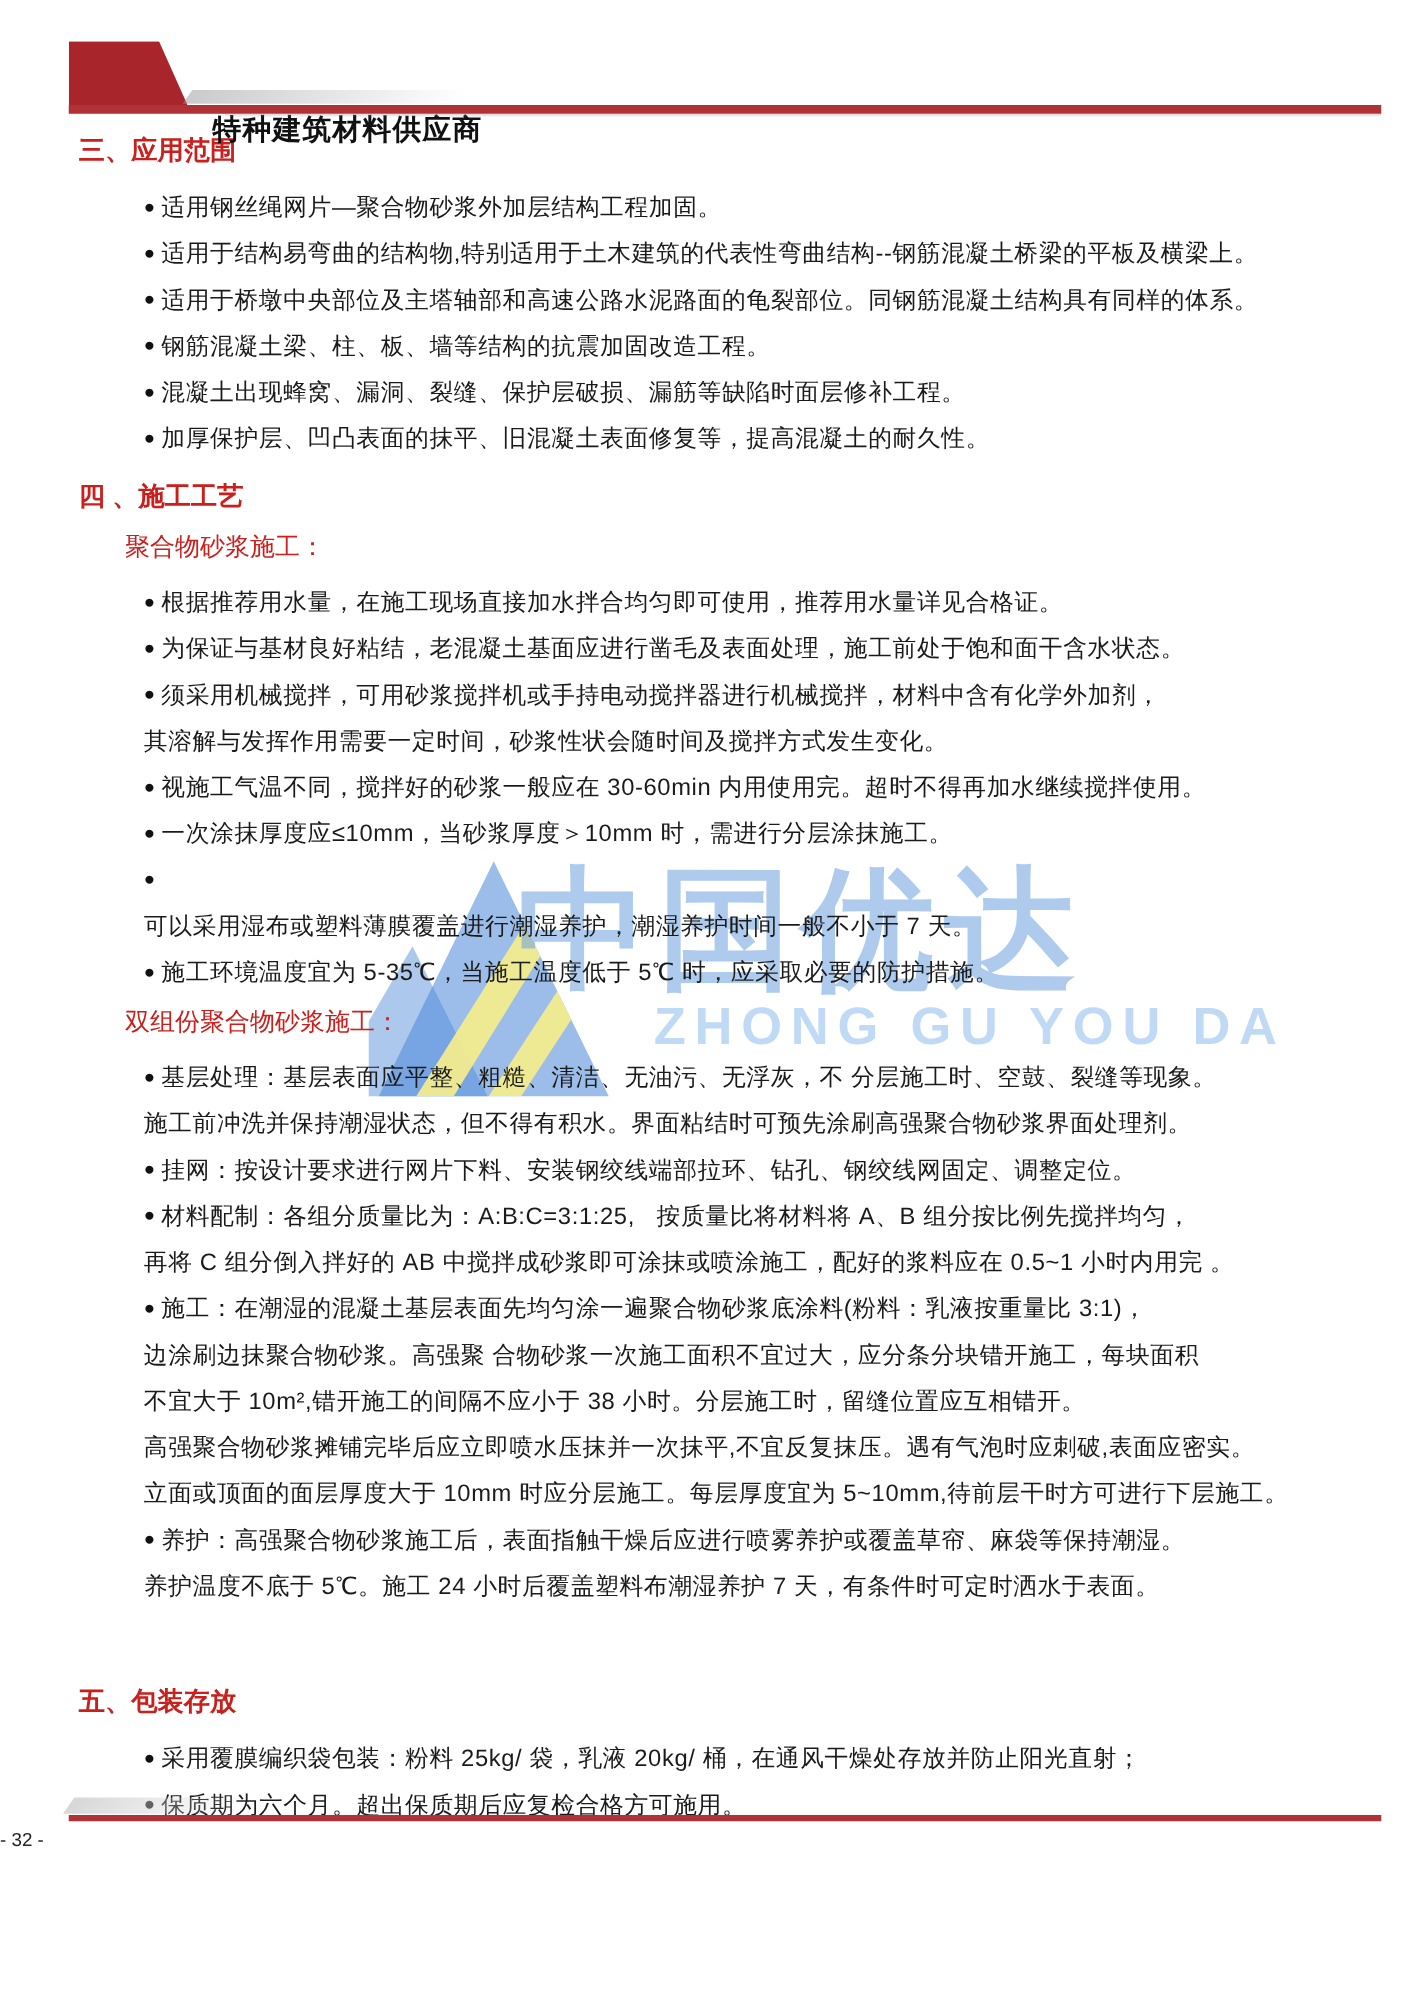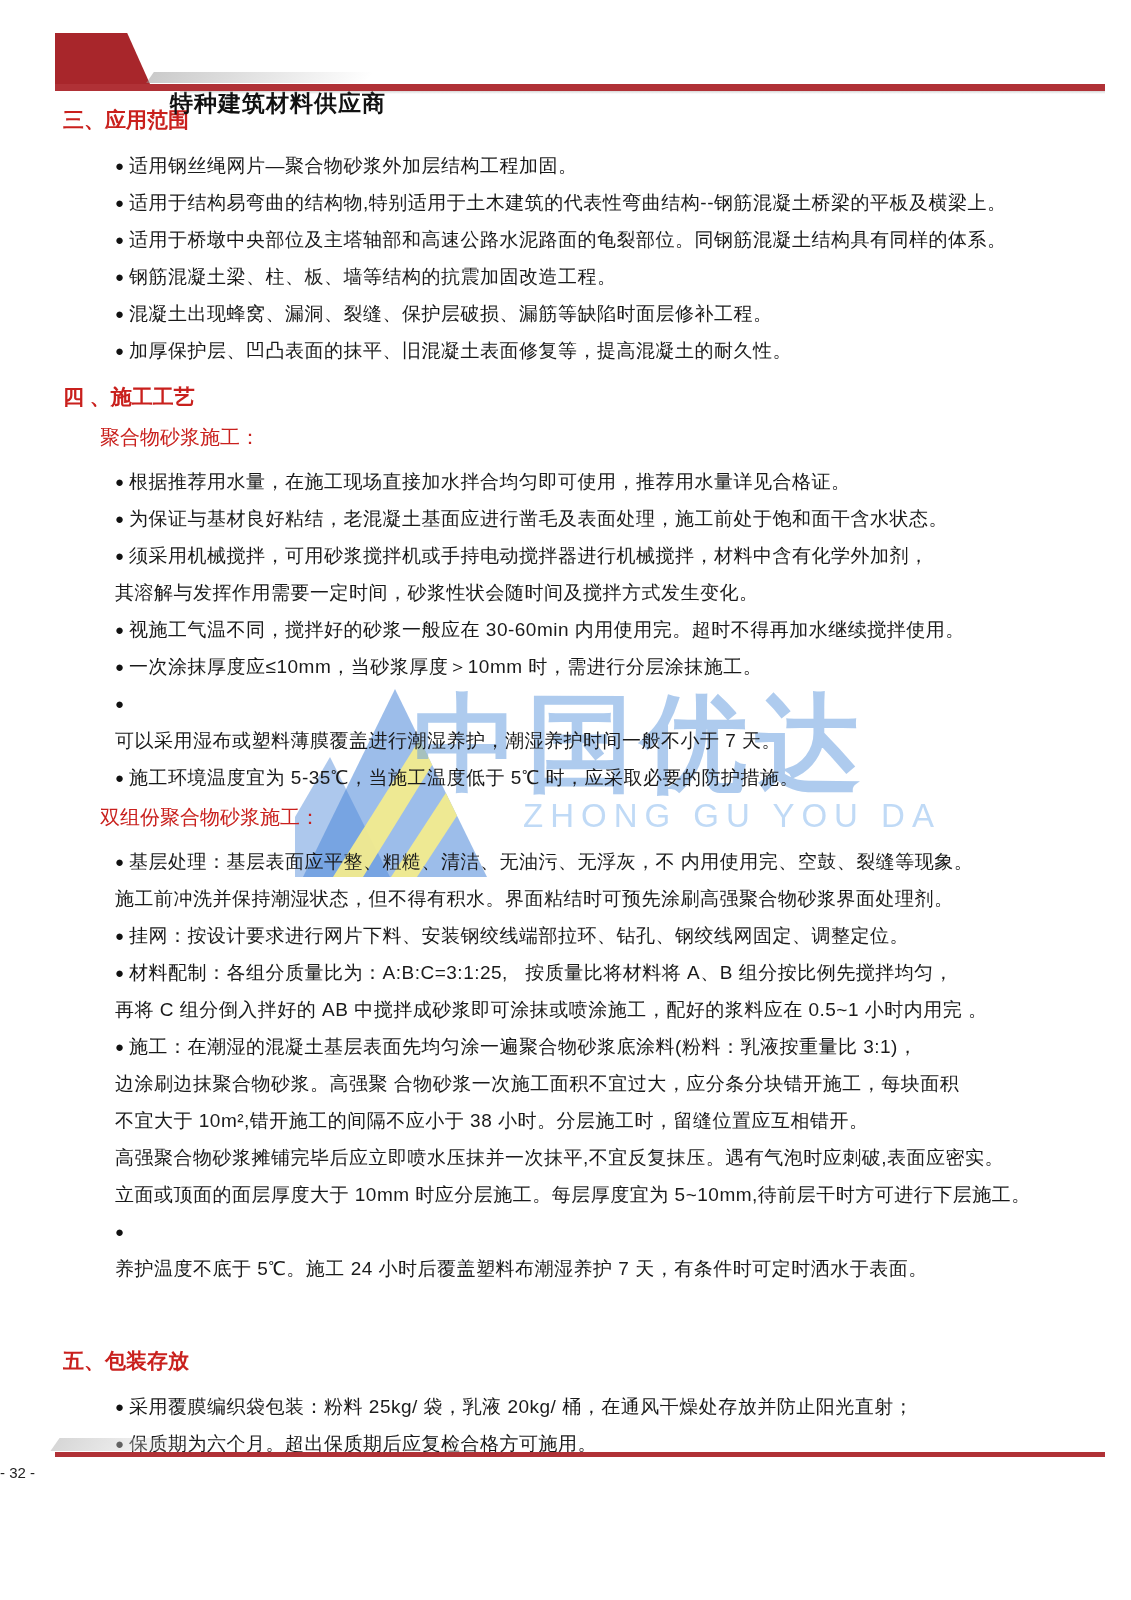--- a/index.html
+++ b/index.html
@@ -10,21 +10,21 @@
   }
 
   
   .watermark { position:absolute; left:295px; top:655px; width:580px; height:230px; z-index:0; }
   .wm-logo { position:absolute; left:0; top:32px; }
   .wm-cn {
     position:absolute; left:118px; top:18px; font-size:106px; font-weight:bold;
     letter-spacing:8px; color:rgba(108,160,224,0.55); white-space:pre;
   }
   .wm-en {
-    position:absolute; left:228px; top:142px; font-size:33px; font-weight:normal;
+    position:absolute; left:228px; top:142px; font-size:42px; font-weight:bold;
     letter-spacing:7px; color:rgba(140,188,238,0.55); white-space:pre;
   }
 
   
   .header { position:absolute; left:0; top:0; width:100%; height:96px; z-index:2; }
   .logo-shape {
     position:absolute; left:55px; top:33px; width:95px; height:51px; background:#a8262b;
     clip-path:polygon(0 0, 76% 0, 100% 100%, 0 100%);
   }
   .logo-shadow {
@@ -164,21 +164,21 @@
             <span class="bullet" data-name="bullet-icon">●</span>
             <span class="line-text" data-name="line-text">施工环境温度宜为 5-35℃，当施工温度低于 5℃ 时，应采取必要的防护措施。</span>
           </div>
         </div>
       </section>
       <section class="sec" data-name="section-two-component">
         <div class="sec-h2" data-name="section-heading">双组份聚合物砂浆施工：</div>
         <div class="lines" data-name="section-lines">
           <div class="line" data-name="bullet-line">
             <span class="bullet" data-name="bullet-icon">●</span>
-            <span class="line-text" data-name="line-text">基层处理：基层表面应平整、粗糙、清洁、无油污、无浮灰，不 内用使用完、空鼓、裂缝等现象。</span>
+            <span class="line-text" data-name="line-text">基层处理：基层表面应平整、粗糙、清洁、无油污、无浮灰，不 分层施工时、空鼓、裂缝等现象。</span>
           </div>
           <div class="line" data-name="continuation-line">
             <span class="line-text" data-name="line-text">施工前冲洗并保持潮湿状态，但不得有积水。界面粘结时可预先涂刷高强聚合物砂浆界面处理剂。</span>
           </div>
           <div class="line" data-name="bullet-line">
             <span class="bullet" data-name="bullet-icon">●</span>
             <span class="line-text" data-name="line-text">挂网：按设计要求进行网片下料、安装钢绞线端部拉环、钻孔、钢绞线网固定、调整定位。</span>
           </div>
           <div class="line" data-name="bullet-line">
             <span class="bullet" data-name="bullet-icon">●</span>
@@ -198,20 +198,21 @@
             <span class="line-text" data-name="line-text">不宜大于 10m²,错开施工的间隔不应小于 38 小时。分层施工时，留缝位置应互相错开。</span>
           </div>
           <div class="line" data-name="continuation-line">
             <span class="line-text" data-name="line-text">高强聚合物砂浆摊铺完毕后应立即喷水压抹并一次抹平,不宜反复抹压。遇有气泡时应刺破,表面应密实。</span>
           </div>
           <div class="line" data-name="continuation-line">
             <span class="line-text" data-name="line-text">立面或顶面的面层厚度大于 10mm 时应分层施工。每层厚度宜为 5~10mm,待前层干时方可进行下层施工。</span>
           </div>
           <div class="line" data-name="bullet-line">
             <span class="bullet" data-name="bullet-icon">●</span>
+            <span class="line-text" data-name="line-text">养护：高强聚合物砂浆施工后，表面指触干燥后应进行喷雾养护或覆盖草帘、麻袋等保持潮湿。</span>
           </div>
           <div class="line" data-name="continuation-line">
             <span class="line-text" data-name="line-text">养护温度不底于 5℃。施工 24 小时后覆盖塑料布潮湿养护 7 天，有条件时可定时洒水于表面。</span>
           </div>
         </div>
       </section>
       <section class="sec" data-name="section-packaging">
         <div class="sec-h1" data-name="section-heading">五、包装存放</div>
         <div class="lines" data-name="section-lines">
           <div class="line" data-name="bullet-line">

